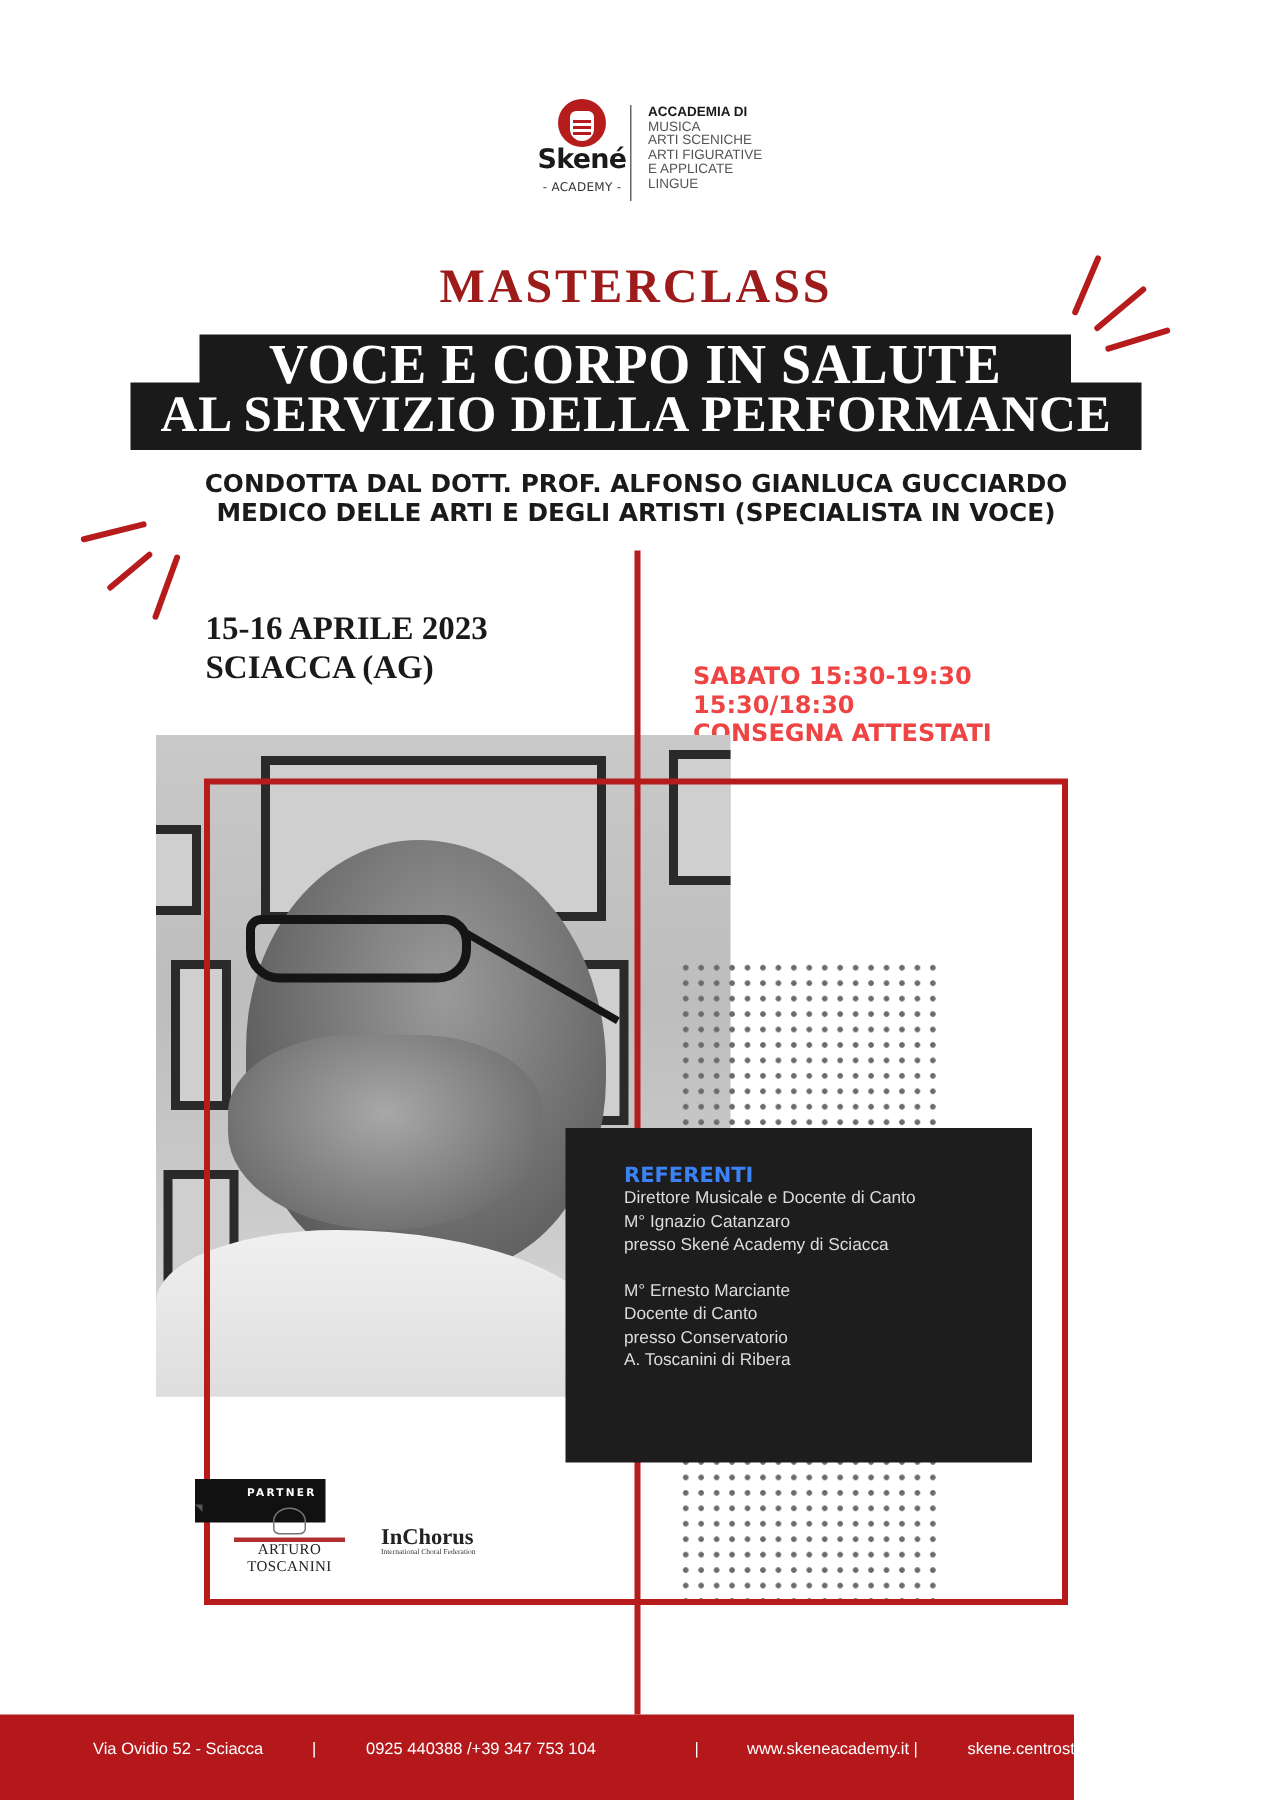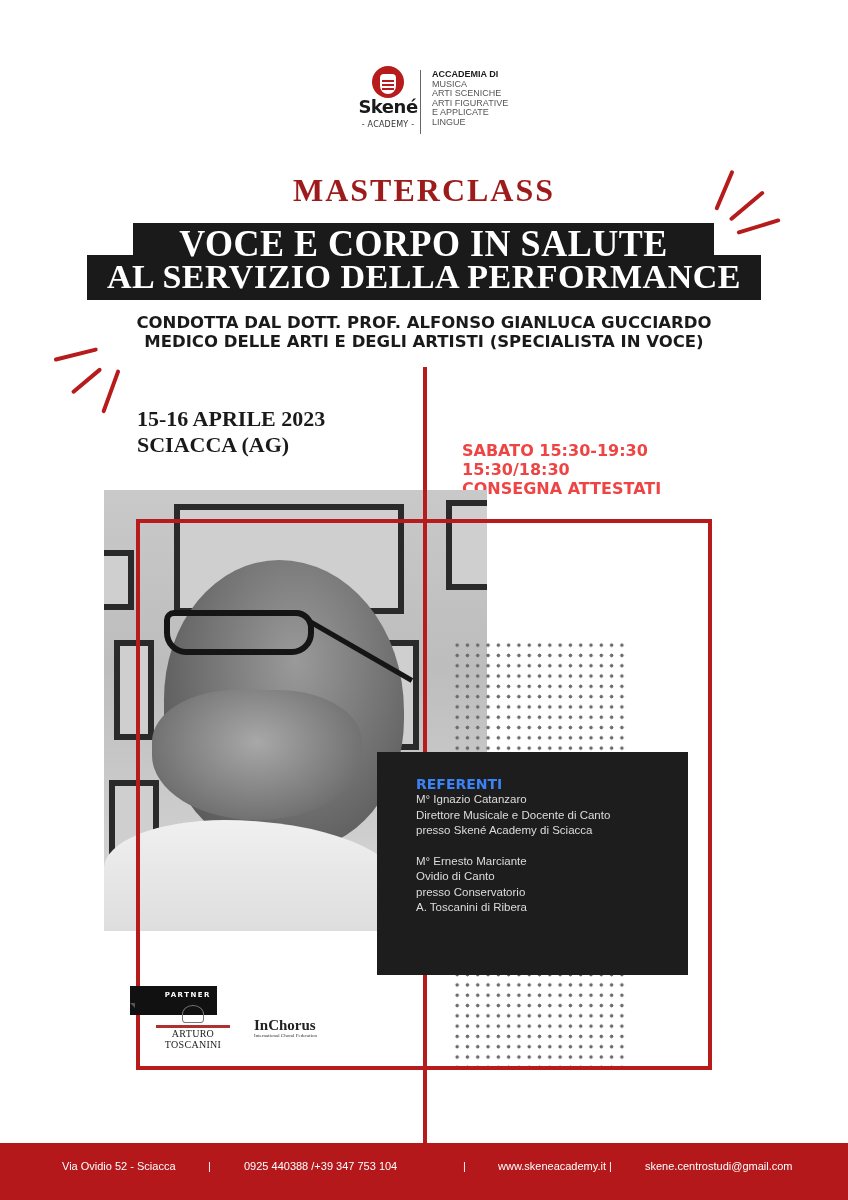--- a/index.html
+++ b/index.html
@@ -64,21 +64,21 @@
   .partner-tag::after { content: ""; position: absolute; left: 0; top: 17px; border-top: 5px solid #555; border-left: 5px solid transparent; }
   .logo-toscanini { left: 152px; top: 1005px; width: 82px; height: 40px; z-index: 6; text-align: center; }
   .logo-toscanini .emblem { margin: 0 auto; width: 22px; height: 18px; border: 1px solid #777; border-radius: 50% 50% 20% 20%; }
   .logo-toscanini .bar { margin: 2px auto 0; width: 74px; height: 3px; background: #b03030; }
   .logo-toscanini .name { font-family: "Liberation Serif", serif; font-weight: normal; font-size: 10px; color: #222; letter-spacing: 0.3px; }
   .logo-inchorus { left: 254px; top: 1018px; z-index: 6; }
   .logo-inchorus .name { font-family: "Liberation Serif", serif; font-weight: bold; font-size: 15px; color: #222; line-height: 15px; }
   .logo-inchorus .sub { font-family: "Liberation Serif", serif; font-size: 5px; color: #333; }
 
   
-  .footer { left: 0; top: 1143px; width: 848px; height: 57px; background: #b5181b; color: #fff; z-index: 7; font-family: "Liberation Sans", sans-serif; font-size: 11px; }
+  .footer { left: 0; top: 1143px; width: 716px; height: 57px; background: #b5181b; color: #fff; z-index: 7; font-family: "Liberation Sans", sans-serif; font-size: 11px; }
   .footer span { position: absolute; top: 17px; white-space: nowrap; }
 </style>
 </head>
 <body>
 
 <div class="abs logo-wrap">
   <div class="logo-mark">
     <div class="logo-circle">
         <div class="inner"></div>
       </div>
@@ -138,26 +138,26 @@
   <div class="shirt"></div>
 </div>
 
 <div class="abs dots"></div>
 
 <div class="abs frame"></div>
 <div class="abs vline"></div>
 
 <div class="abs ref-box">
   <div class="ref-title">REFERENTI</div>
+  <div class="ref-line">Direttore Musicale e Docente di Canto</div>
   <div class="ref-line">M° Ignazio Catanzaro</div>
-  <div class="ref-line">Direttore Musicale e Docente di Canto</div>
   <div class="ref-line">presso Skené Academy di Sciacca</div>
   <div class="ref-gap"></div>
   <div class="ref-line">M° Ernesto Marciante</div>
-  <div class="ref-line">Ovidio di Canto</div>
+  <div class="ref-line">Docente di Canto</div>
   <div class="ref-line">presso Conservatorio</div>
   <div class="ref-line">A. Toscanini di Ribera</div>
 </div>
 
 <div class="abs partner-tag">PARTNER</div>
 <div class="abs logo-toscanini">
   <div class="emblem"></div>
   <div class="bar"></div>
   <div class="name">ARTURO TOSCANINI</div>
 </div>

